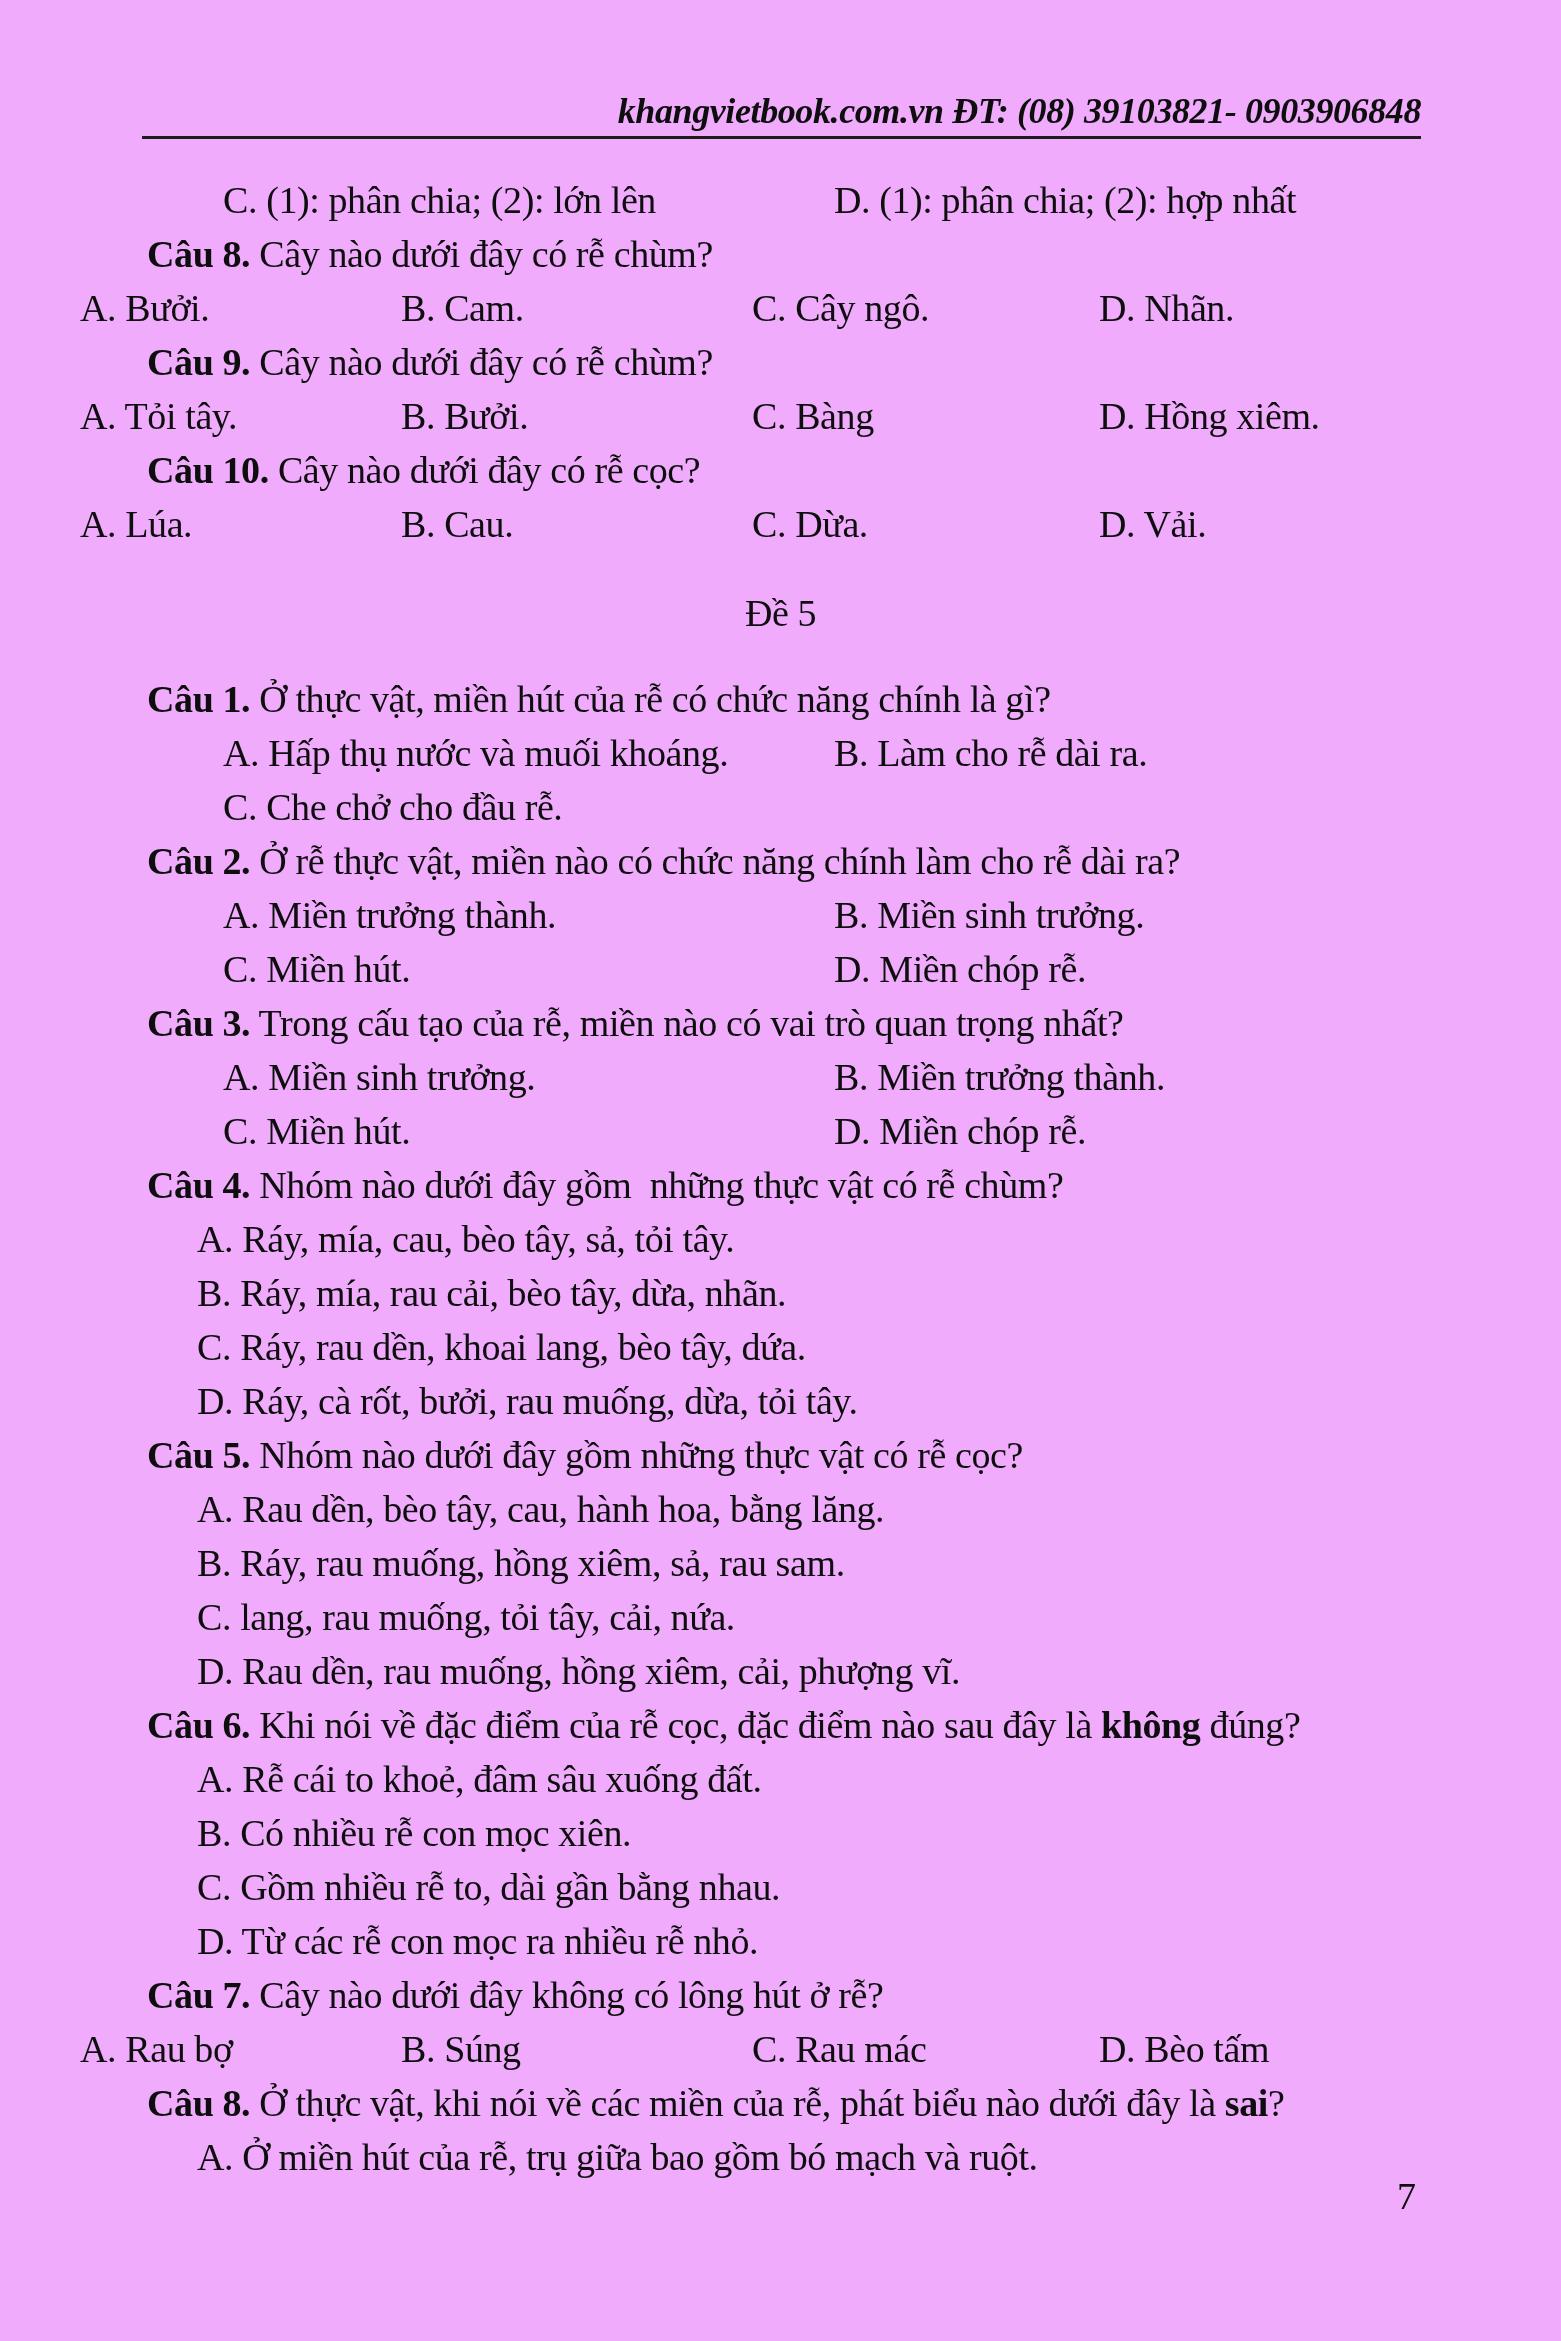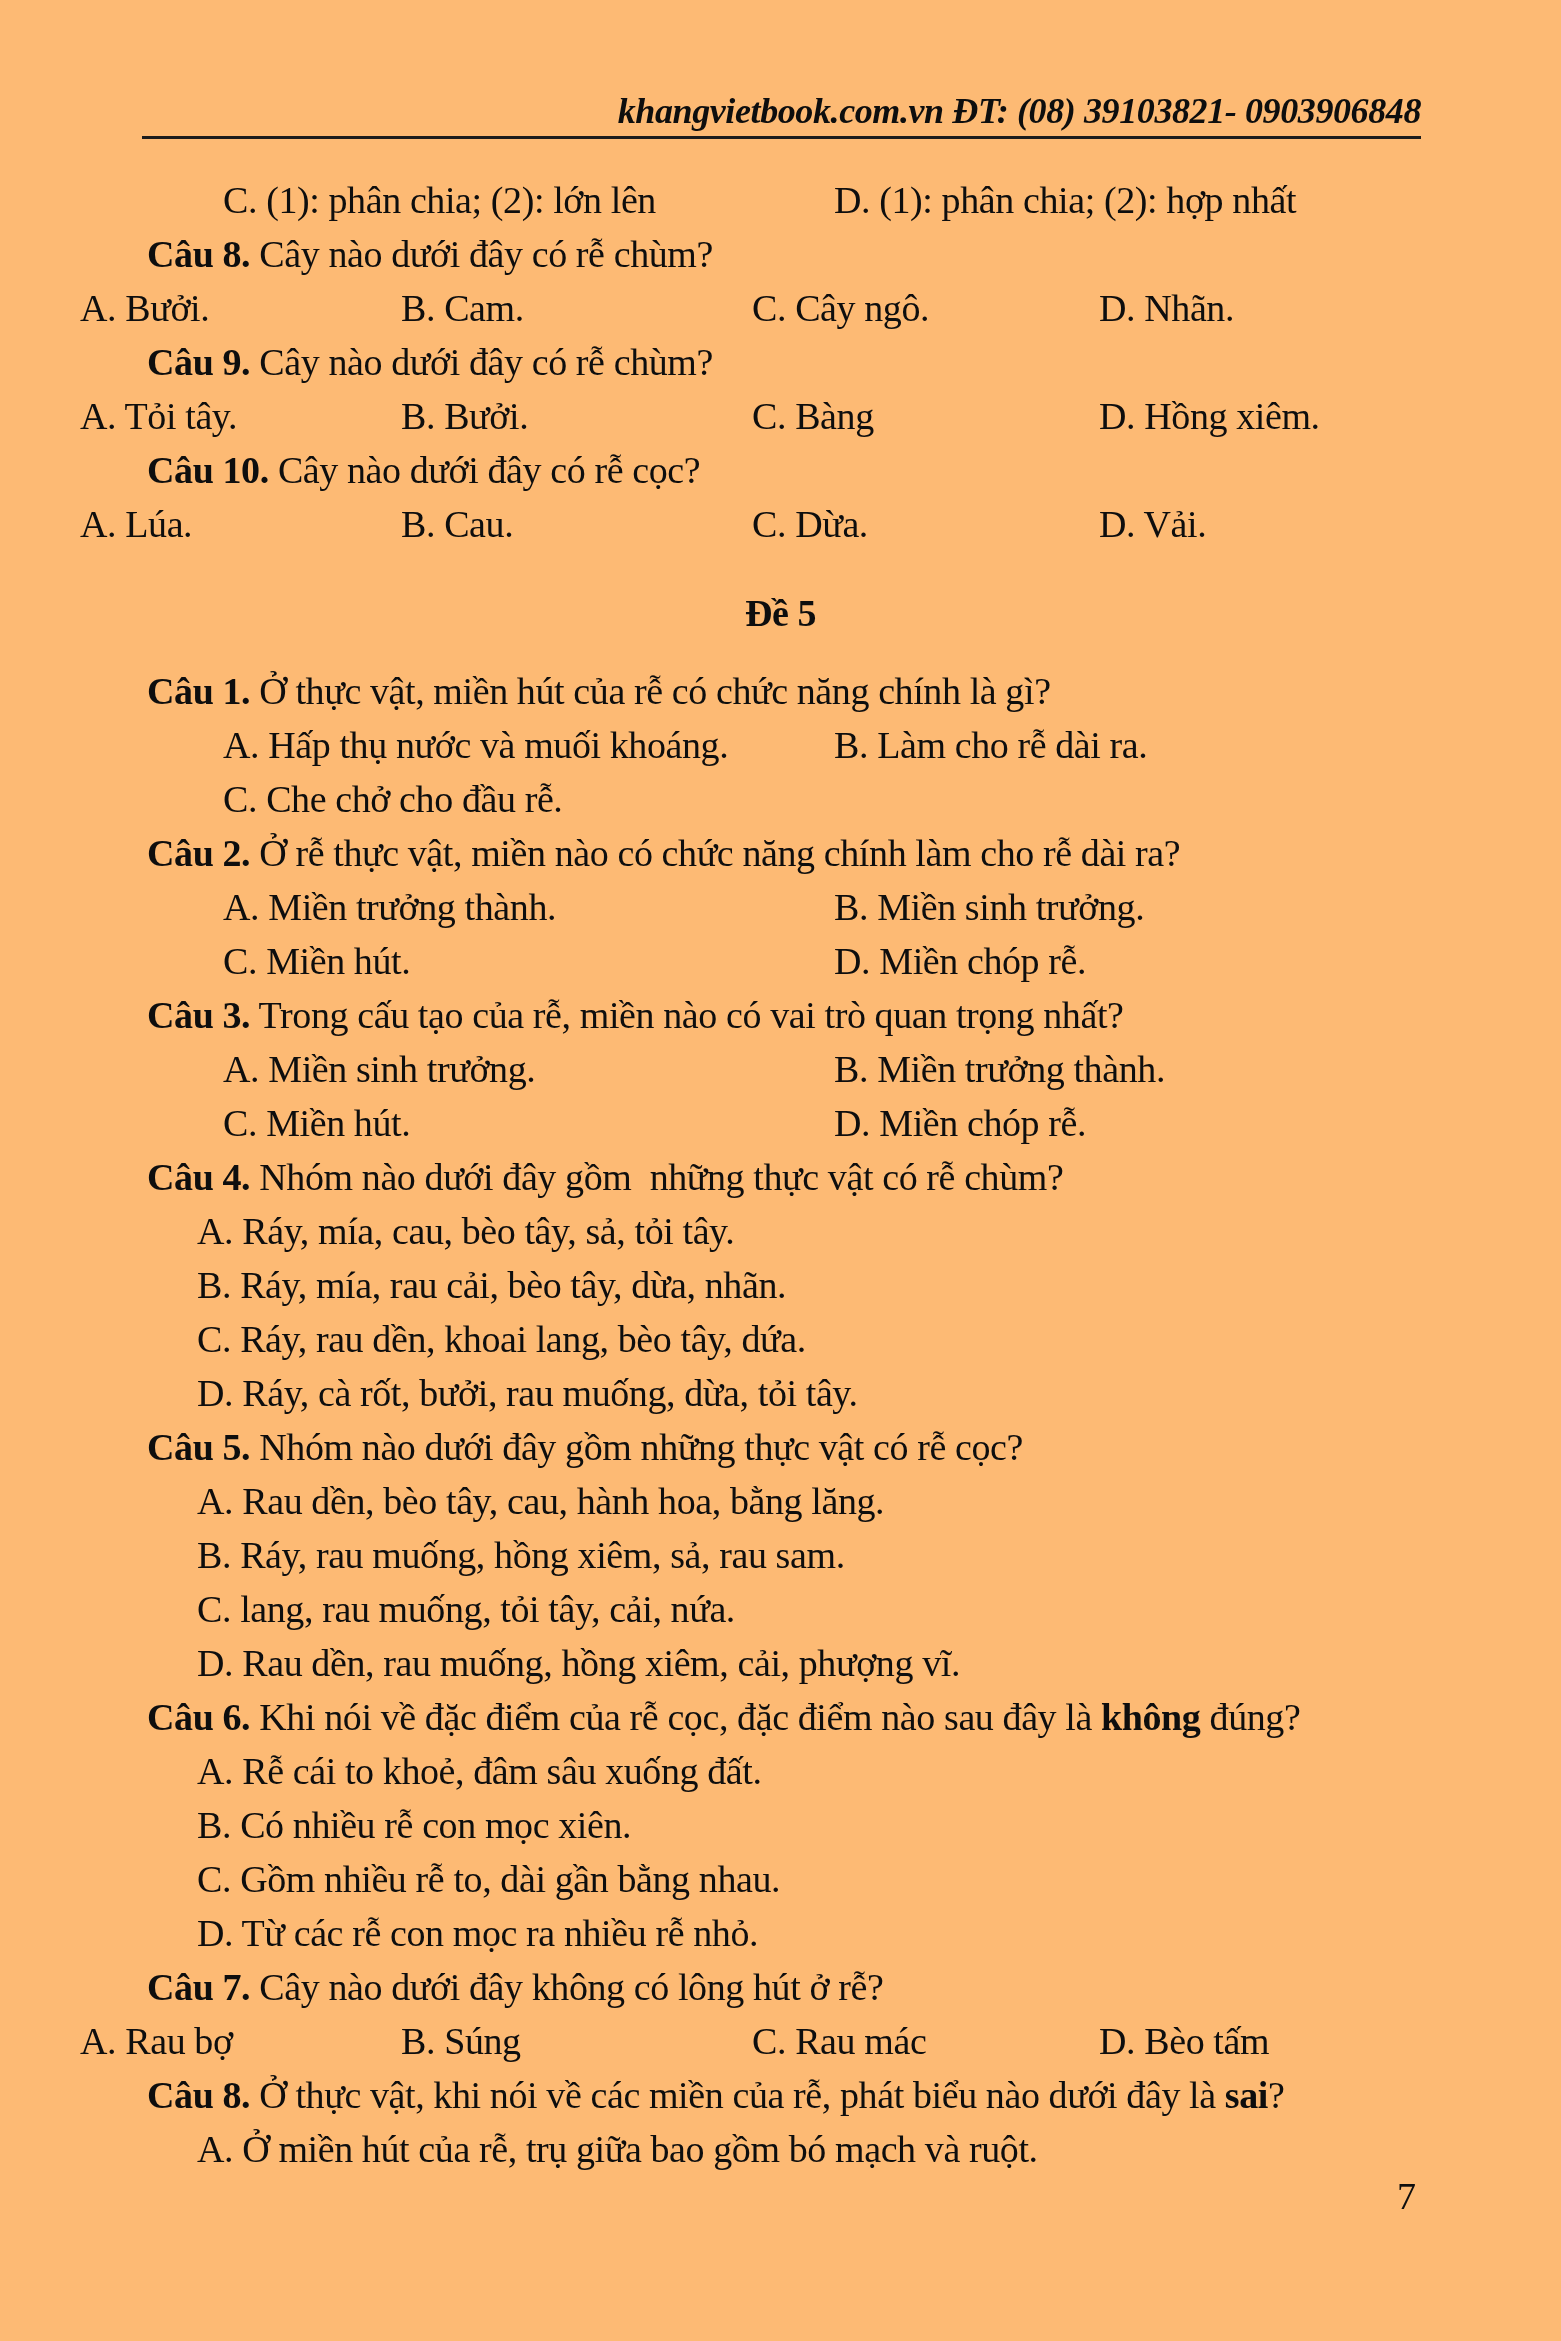--- a/index.html
+++ b/index.html
@@ -1,19 +1,19 @@
 <!DOCTYPE html>
 <html style="font-size:13.2px"><head>
 <meta charset="utf-8">
 <style>
   html, body { margin:0; padding:0; background:#888; }
   .page {
     position:relative;
     width:1561px; height:2342px;
-    background:#fdba74;
+    background:#f0abfc;
     font-family:"Liberation Serif", serif;
     color:#0e0e0e;
     overflow:hidden;
     margin:0 auto;
   }
   .header {
     position:absolute;
     left:142px; top:78px;
     width:1279px; height:61px;
     box-sizing:border-box;
@@ -41,22 +41,22 @@
   }
   .row4 {
     display:grid;
     padding-left:80px;
     grid-template-columns:291px 321px 317px 1fr;
     gap:30px;
   }
   .b { font-weight:bold; }
   .heading {
     text-align:center;
-    font-weight:bold;
-    margin-top:35px; margin-bottom:24px;
+    font-weight:normal;
+    margin-top:35px; margin-bottom:32px;
     white-space:pre-wrap;
   }
   .pagenum {
     position:absolute;
     right:145px; top:2169px;
     font-size:38px; line-height:54px;
   }
 </style>
 </head>
 <body>

